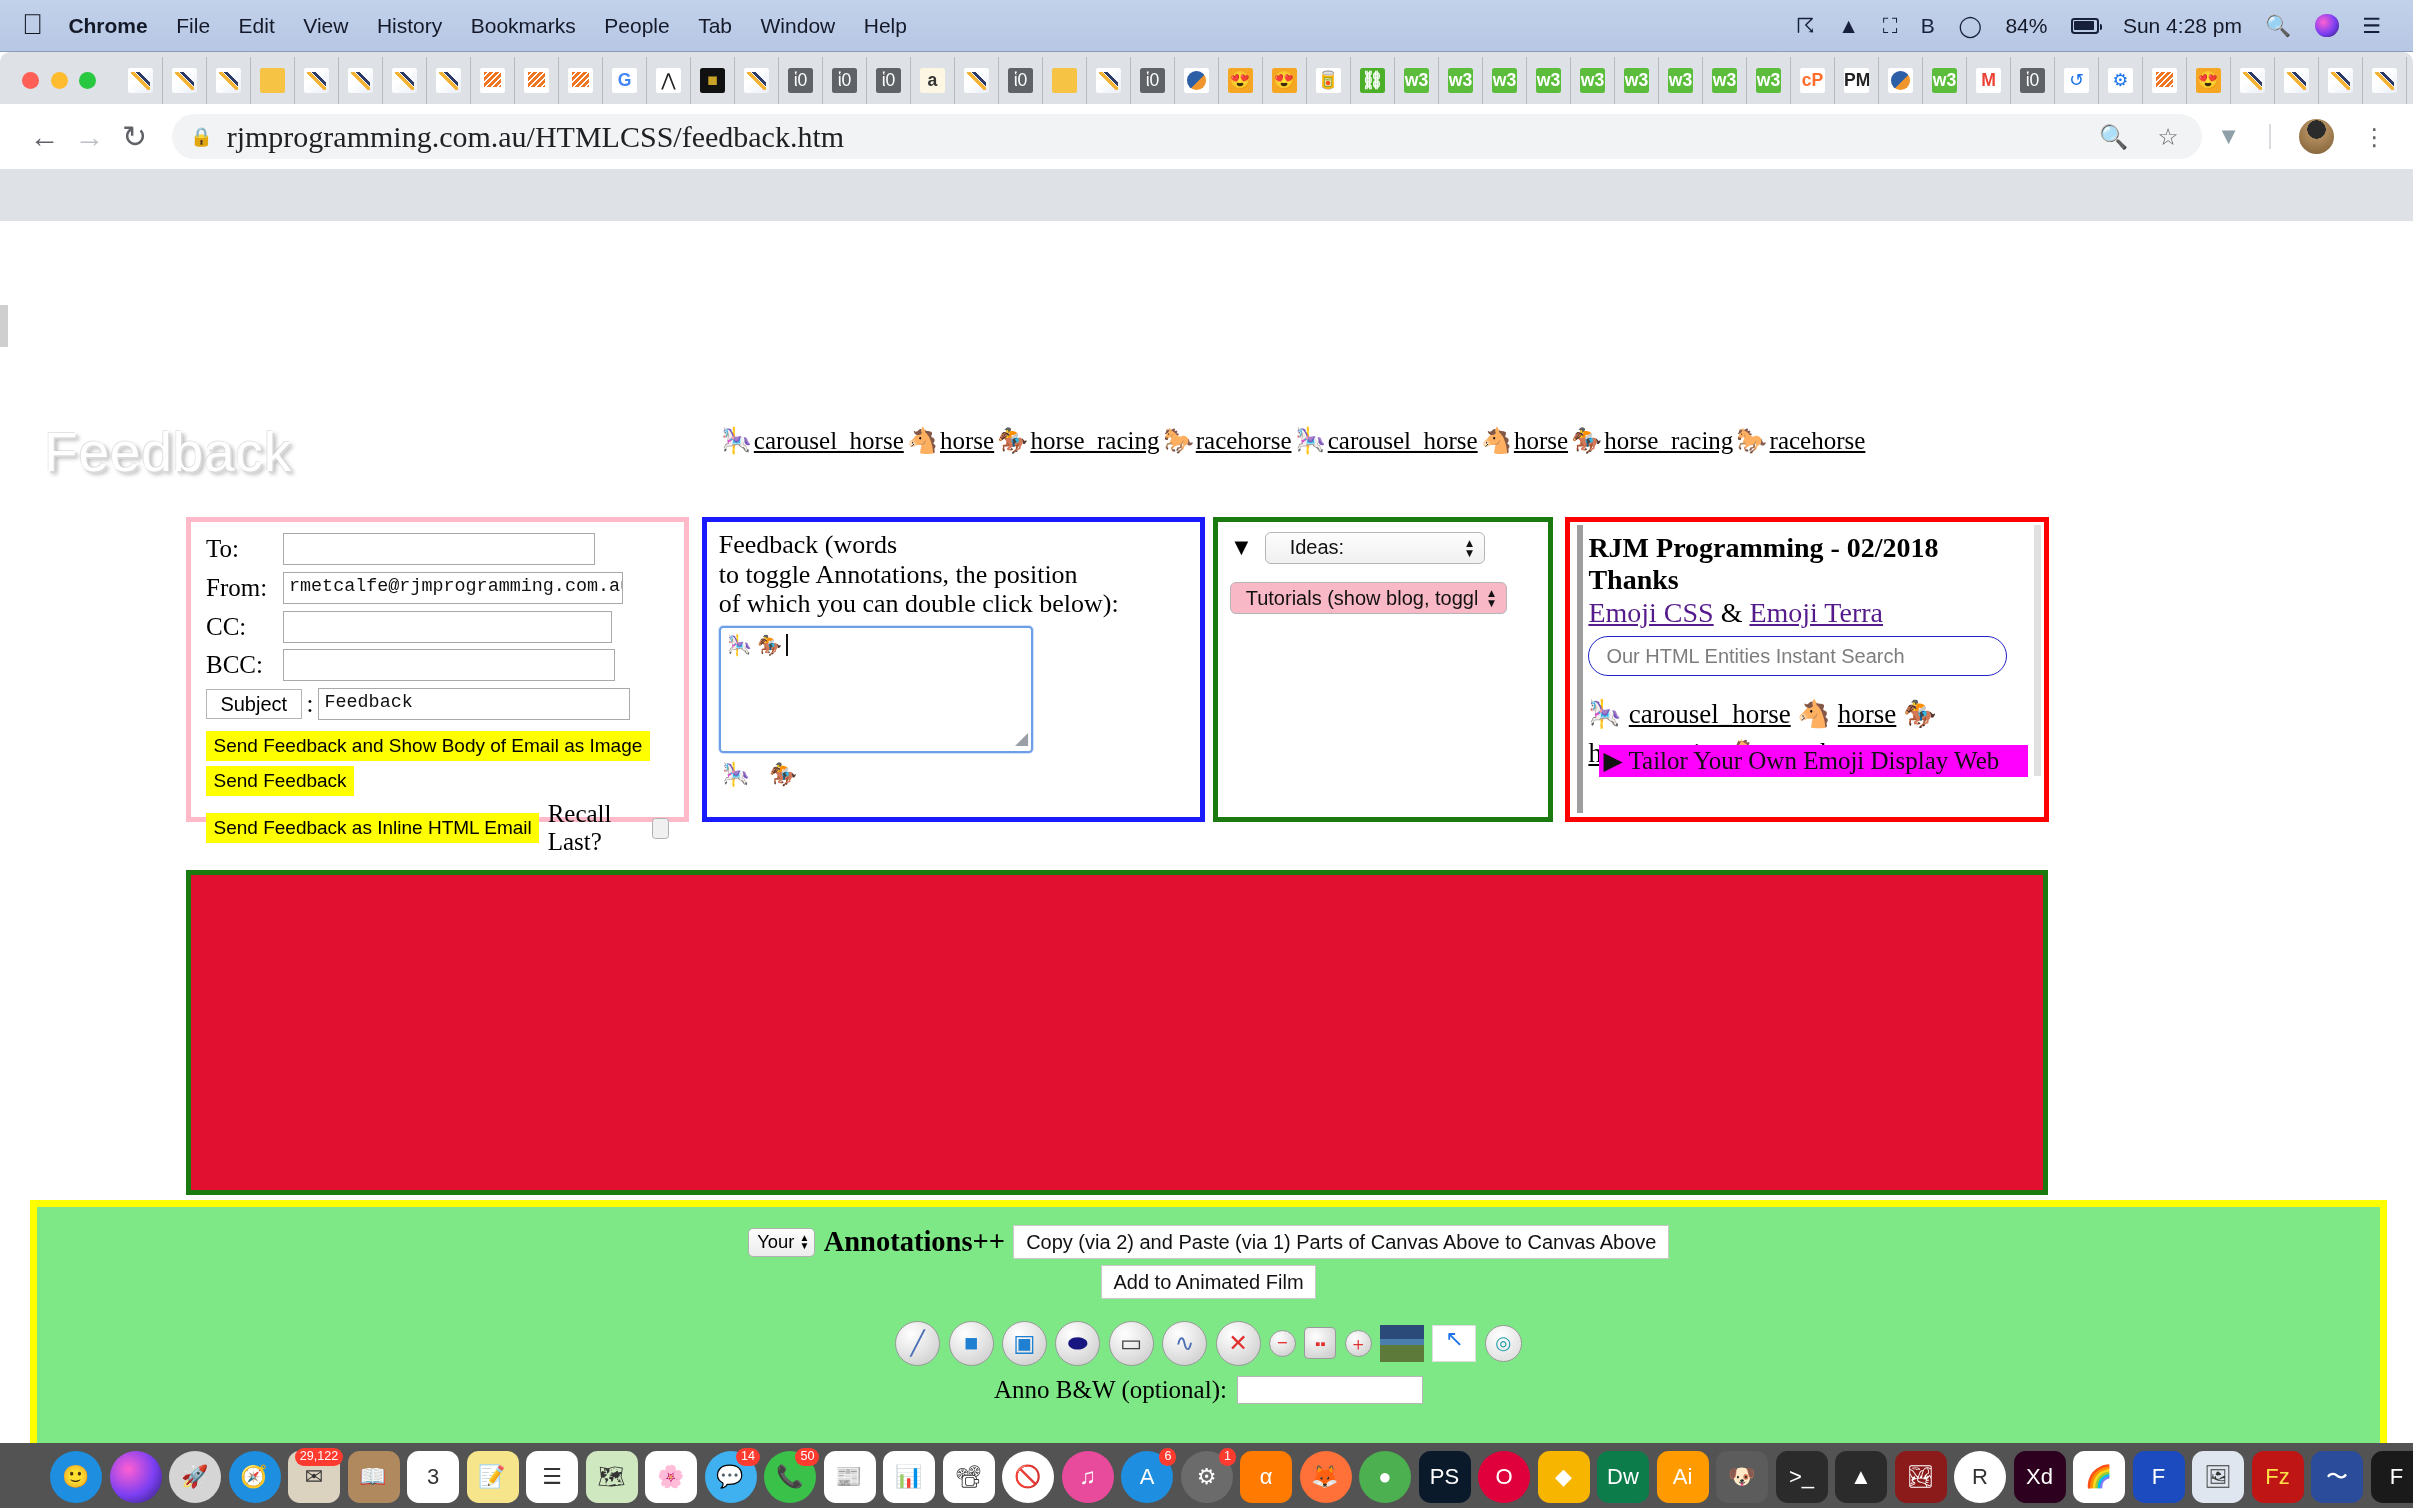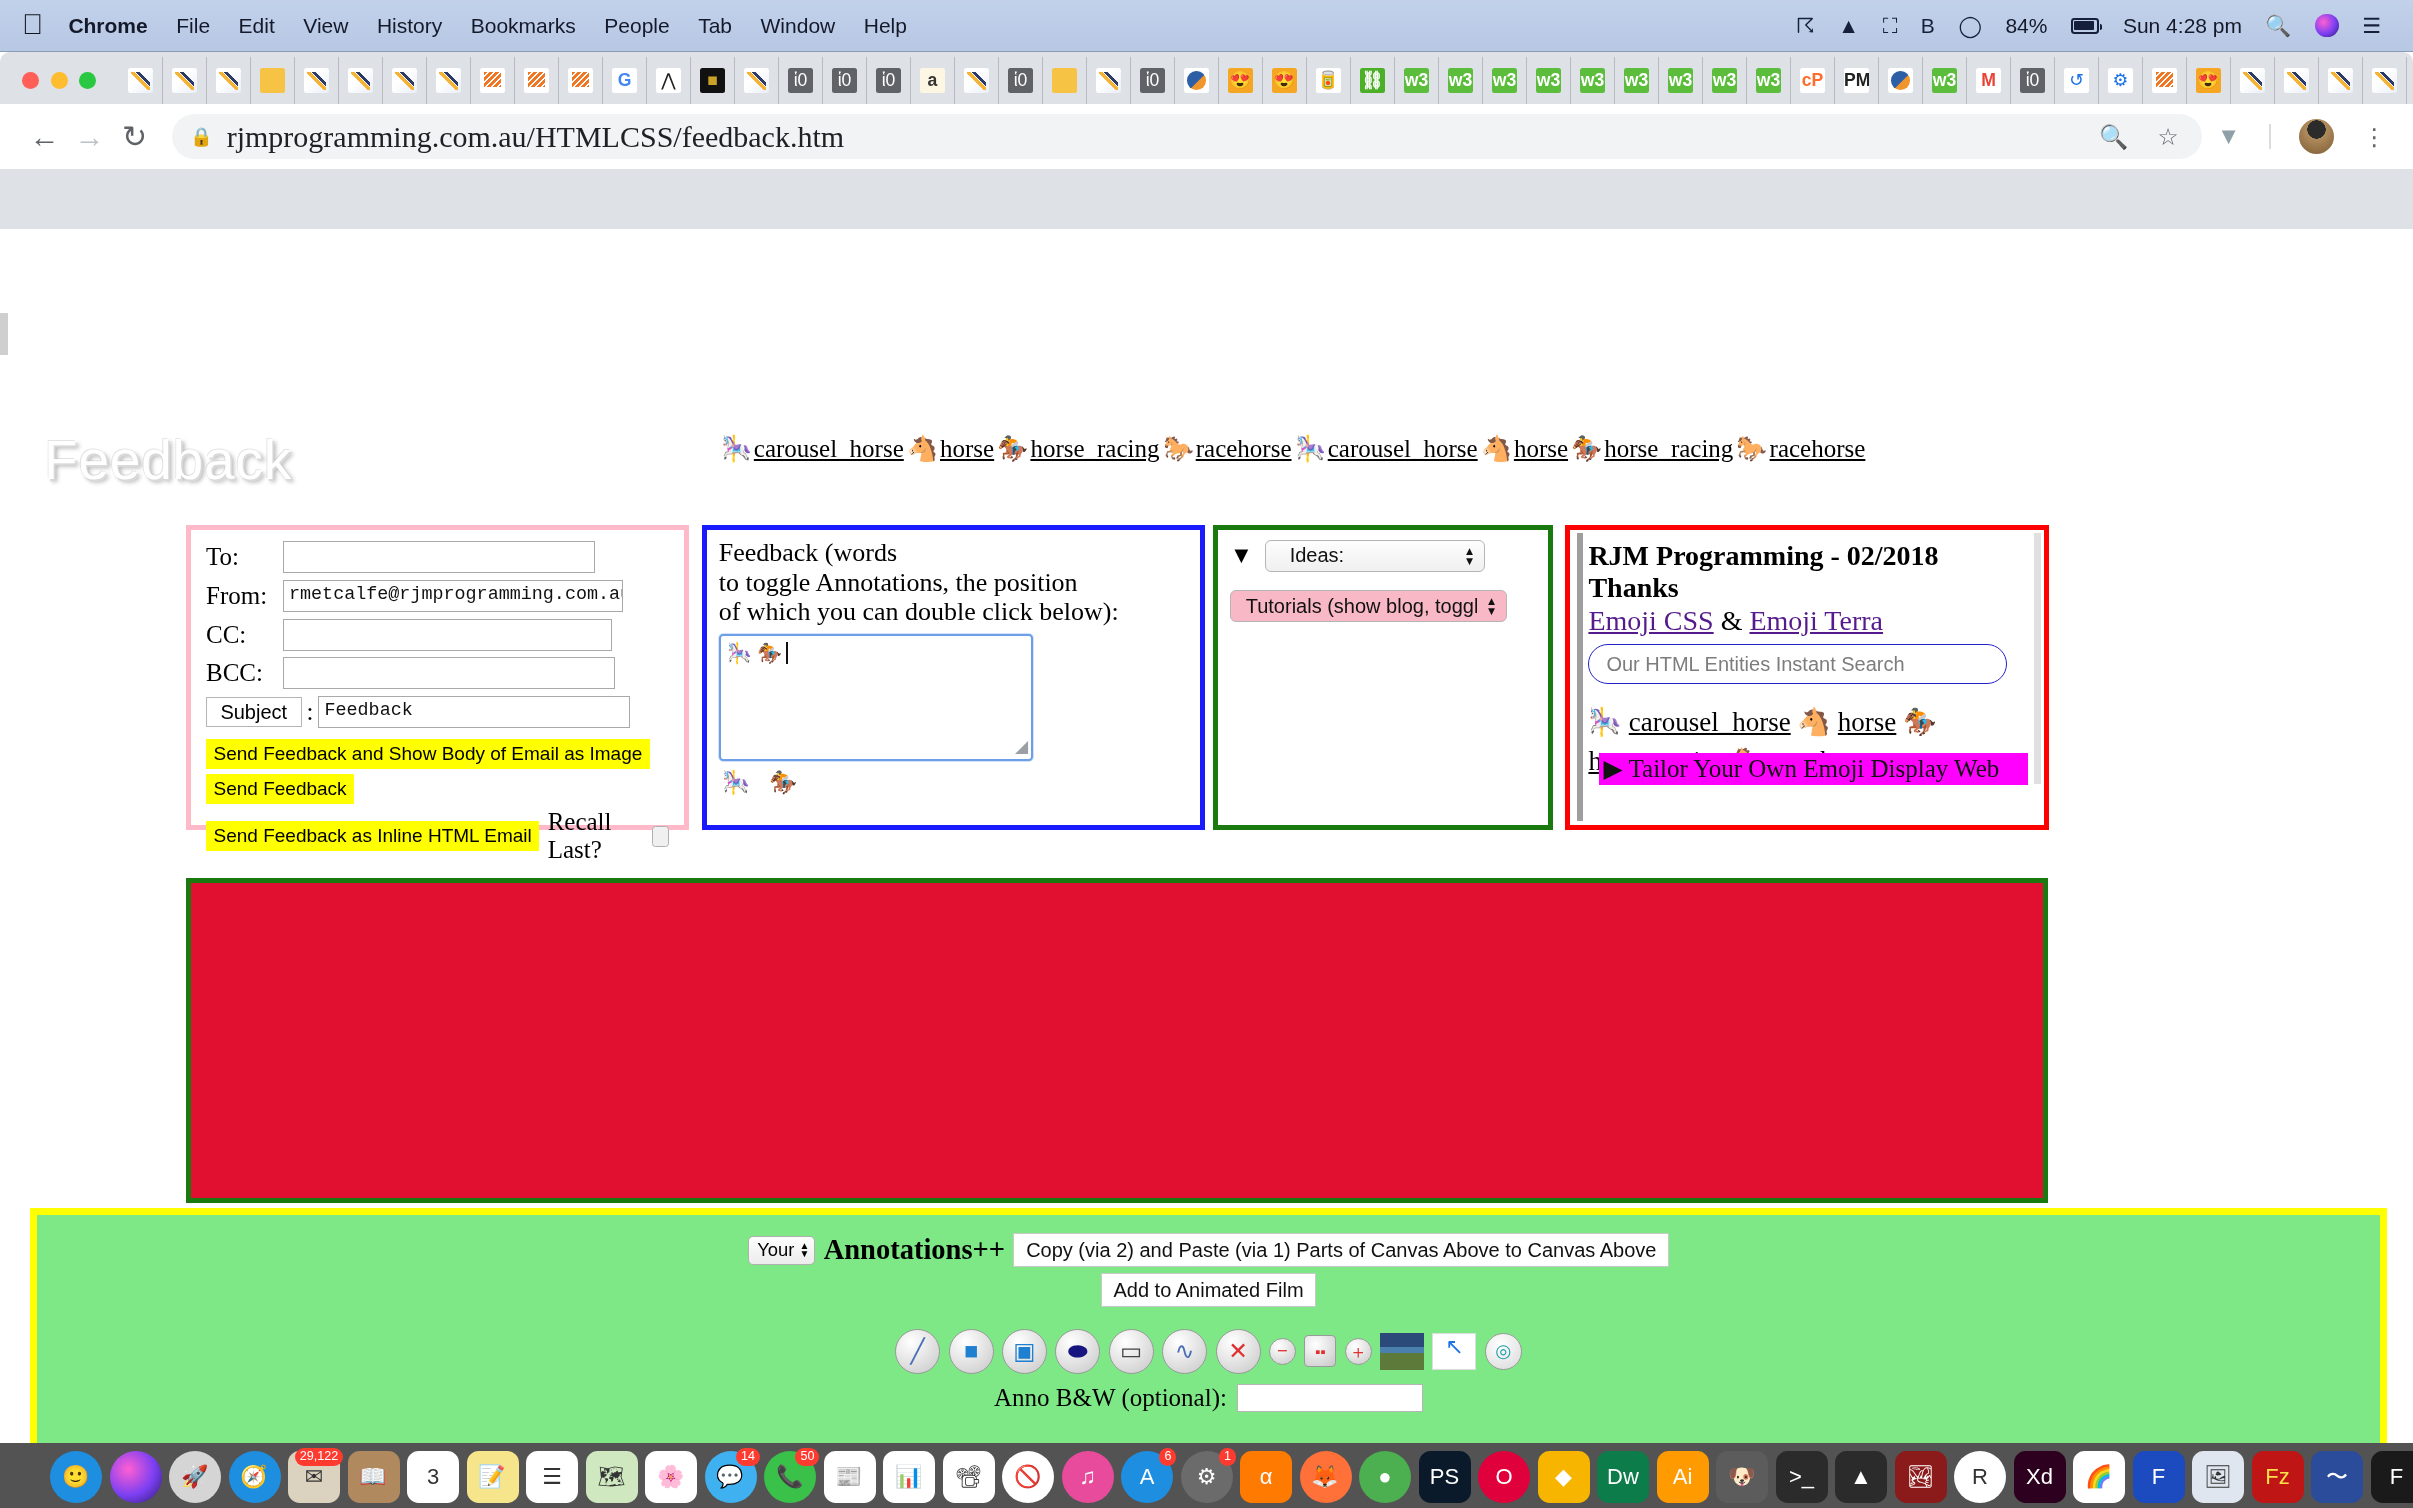--- a/index.html
+++ b/index.html
@@ -87,21 +87,21 @@
   }
   .lock { font-size:18.4px; margin-right:13.4px; color:#202124; }
   .urltext { font-size:30px; color:#202124; font-family:Liberation Serif, serif;}
   .omni-right { display:flex; align-items:center; gap:28.5px; margin-left:auto; padding-right:5px; }
   .tb-ic { font-size:23.5px; color:#5f6368; }
   .tb-sep { width:1.7px;height:25px;background:#dadce0; }
   .avatar { width:35px;height:35px;border-radius:50%;
      background: radial-gradient(circle at 50% 30%, #2b2b2b 0 30%, #b08b5c 31%, #7c5c34 100%); }
 
   
-  .page { position:absolute; left:0; top:169px; width:2413px; height:1222px; background:#fff; overflow:hidden;margin-top:8px; }
+  .page { position:absolute; left:0; top:169px; width:2413px; height:1222px; background:#fff; overflow:hidden; }
   .scrollgutter{position:absolute;left:0;top:84px;width:8.4px;height:42px;background:#cfcfcf;}
 
   .fb-title {
      position:absolute; left:44px; top:199px;
      font-family:"Liberation Sans",sans-serif; font-size:55px; color:#ffffff;
      text-shadow: 1.7px 1.7px 0 #d9d9d9, 3.4px 3.4px 4.2px #b3b3b3, -0.8px -0.8px 0 #e6e6e6;
      letter-spacing:0.8px;
   }
 
   .toprow {

